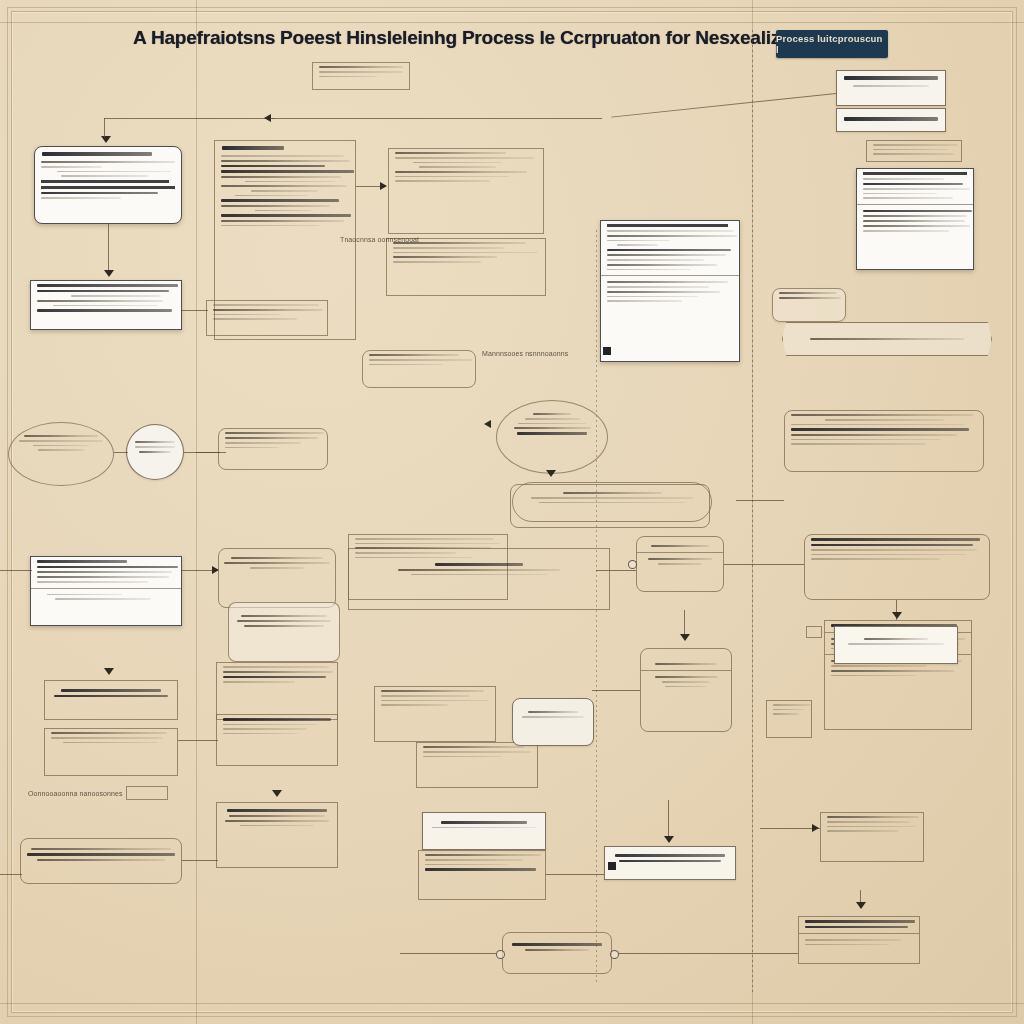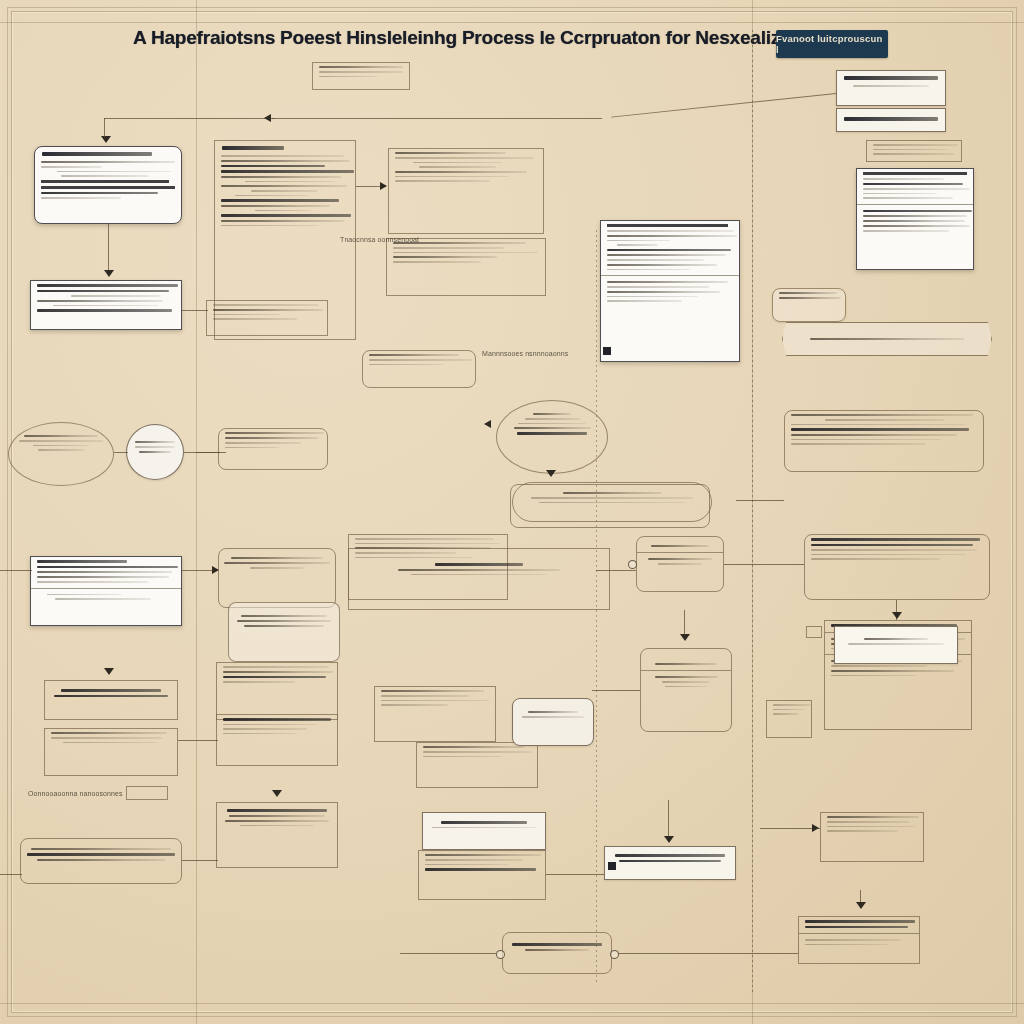--- a/index.html
+++ b/index.html
@@ -104,21 +104,21 @@
   <div class="frame"></div>
 
   <div class="vrule" style="left:196px;"></div>
   <div class="vrule" style="left:752px;"></div>
   <div class="vrule dot" style="left:596px;top:230px;bottom:40px;background:repeating-linear-gradient(180deg,rgba(92,74,48,.45) 0 2px,transparent 2px 5px);"></div>
   <div class="hrule" style="top:22px;"></div>
   <div class="hrule" style="top:1003px;"></div>
 
   <div class="title" style="left:133px;top:27px;">A Hapefraiotsns Poeest Hinsleleinhg Process le Ccrpruaton for Nesxealizeot</div>
 
-  <div class="btn-dark" style="left:776px;top:30px;width:112px;height:28px;">Fvanoot luitcprouscun l</div>
+  <div class="btn-dark" style="left:776px;top:30px;width:112px;height:28px;">Process luitcprouscun l</div>
 
   <div class="node white" style="left:836px;top:70px;width:110px;height:36px;">
     <div class="hd"></div>
     <div class="ln l c" style="width:70%;"></div>
   </div>
   <div class="node white" style="left:836px;top:108px;width:110px;height:24px;">
     <div class="hd" style="margin-top:8px;"></div>
   </div>
   <div class="ln-h" style="left:610px;top:93px;width:226px;transform:rotate(-6deg);transform-origin:right center;"></div>
 

